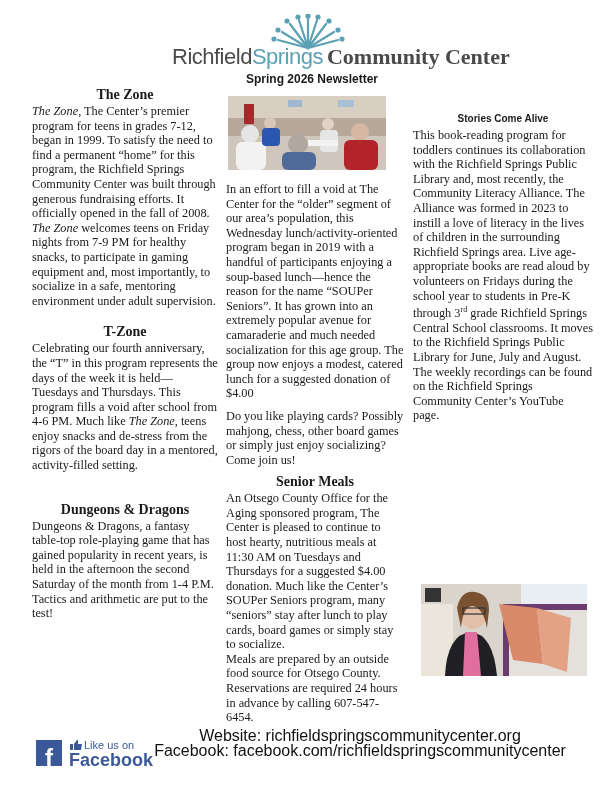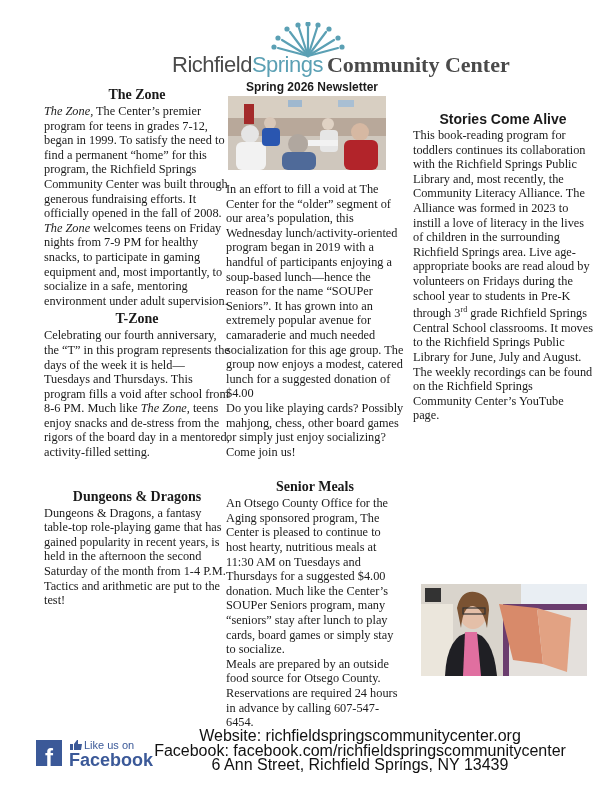--- a/index.html
+++ b/index.html
@@ -1,34 +1,34 @@
 <!DOCTYPE html>
 <html><head>
   <meta charset="utf-8">
   <style>
     html, body { margin: 0; padding: 0; background: #ffffff; }
     body { width: 612px; height: 792px; position: relative; overflow: hidden; color: #1a1a1a; }
 
     
-    .masthead { position: absolute; left: 0; top: 16px; width: 490px; height: 82px; }
+    .masthead { position: absolute; left: 0; top: 8px; width: 490px; height: 82px; }
     .burst { position: absolute; left: 268px; top: 6px; width: 80px; height: 36px; }
     .logo-text { position: absolute; left: 172px; top: 36px; white-space: nowrap; font-size: 22px; line-height: 26px; }
     .logo-richfield { font-family: "Liberation Sans", sans-serif; color: #4a4a4a; letter-spacing: -0.5px; }
     .logo-springs { font-family: "Liberation Sans", sans-serif; color: #5ba0b4; letter-spacing: -0.5px; }
     .logo-cc { font-family: "Liberation Serif", serif; font-weight: bold; color: #4a4a4a; font-size: 22px; margin-left: 4px; }
     .newsletter-title { position: absolute; left: 0; width: 612px; top: 64px; text-align: center; font-family: "Liberation Sans", sans-serif; font-weight: bold; font-size: 12px; padding-left: 12px; box-sizing: border-box; }
 
     
     .col { position: absolute; font-family: "Liberation Serif", serif; font-size: 12.3px; line-height: 14.6px; }
-    .col-left { left: 44px; top: 86px; width: 186px; }
+    .col-left { left: 32px; top: 86px; width: 186px; }
     .col-mid { left: 226px; top: 96px; width: 178px; }
     .col-right { left: 413px; top: 86px; width: 180px; }
 
     h2 { margin: 0; text-align: center; font-family: "Liberation Serif", serif; font-weight: bold; font-size: 14px; line-height: 18px; color: #1a1a1a; }
-    h2.sans-head { font-family: "Liberation Sans", sans-serif; font-size: 14px; }
+    h2.sans-head { font-family: "Liberation Sans", sans-serif; font-size: 10px; }
     p { margin: 0; }
     em { font-style: italic; }
 
     .photo { background: #888; overflow: hidden; position: relative; }
     .photo-seniors { width: 158px; height: 74px; margin: 0 auto 0 2px; }
     .photo-reader { position: absolute; left: 421px; top: 584px; width: 166px; height: 92px; }
 
     
     .fb-logo { position: absolute; left: 36px; top: 738px; width: 110px; height: 32px; }
     .footer { position: absolute; left: 150px; top: 729px; width: 420px; text-align: center; font-family: "Liberation Sans", sans-serif; font-size: 16px; line-height: 14.5px; color: #111; }
@@ -63,23 +63,23 @@
     <span class="logo-richfield">Richfield</span><span class="logo-springs">Springs</span><span class="logo-cc">Community Center</span>
   </div>
   <div class="newsletter-title">Spring 2026 Newsletter</div>
 </div>
 
 <div class="col col-left">
   <section>
     <h2>The Zone</h2>
     <p><em>The Zone</em><span>, The Center’s premier program for teens in grades 7-12, began in 1999. To satisfy the need to find a permanent “home” for this program, the Richfield Springs Community Center was built through generous fundraising efforts. It officially opened in the fall of 2008. </span><em>The Zone</em><span> welcomes teens on Friday nights from 7-9 PM for healthy snacks, to participate in gaming equipment and, most importantly, to socialize in a safe, mentoring environment under adult supervision.</span></p>
   </section>
-  <section style="margin-top:2px;">
+  <section style="margin-top:15px;">
     <h2>T-Zone</h2>
-    <p><span>Celebrating our fourth anniversary, the “T” in this program represents the days of the week it is held—Tuesdays and Thursdays. This program fills a void after school from 8-6 PM.  Much like </span><em>The Zone</em><span>, teens enjoy snacks and de-stress from the rigors of the board day in a mentored, activity-filled setting.</span></p>
+    <p><span>Celebrating our fourth anniversary, the “T” in this program represents the days of the week it is held—Tuesdays and Thursdays. This program fills a void after school from 4-6 PM.  Much like </span><em>The Zone</em><span>, teens enjoy snacks and de-stress from the rigors of the board day in a mentored, activity-filled setting.</span></p>
   </section>
   <section style="margin-top:28px;">
     <h2>Dungeons &amp; Dragons</h2>
     <p>Dungeons &amp; Dragons, a fantasy table-top role-playing game that has gained popularity in recent years, is held in the afternoon the second Saturday of the month from 1-4 P.M. Tactics and arithmetic are put to the test!</p>
   </section>
 </div>
 
 <div class="col col-mid">
   <div class="photo photo-seniors" title="Seniors gathered at lunch tables">
     <svg width="158" height="74" viewBox="0 0 158 74">
@@ -97,23 +97,23 @@
       <circle cx="100" cy="28" r="6" fill="#e0d2c4"></circle>
         <rect x="92" y="34" width="18" height="22" rx="4" fill="#e6e6e6"></rect>
       <circle cx="132" cy="36" r="9" fill="#d6b8a2"></circle>
         <rect x="116" y="44" width="34" height="30" rx="6" fill="#b2242a"></rect>
       <rect x="16" y="8" width="10" height="20" fill="#a32a2a"></rect>
       <rect x="80" y="44" width="30" height="6" fill="#f2f2f2"></rect>
     </svg>
   </div>
   <section style="margin-top:12px;">
     <p>In an effort to fill a void at The Center for the “older” segment of our area’s population, this Wednesday lunch/activity-oriented program began in 2019 with a handful of participants enjoying a soup-based lunch—hence the reason for the name “SOUPer Seniors”. It has grown into an extremely popular avenue for camaraderie and much needed socialization for this age group. The group now enjoys a modest, catered lunch for a suggested donation of $4.00</p>
-    <p style="">Do you like playing cards? Possibly mahjong, chess, other board games or simply just enjoy socializing? Come join us!</p>
+    <p style="margin-top:8px;">Do you like playing cards? Possibly mahjong, chess, other board games or simply just enjoy socializing? Come join us!</p>
   </section>
-  <section style="margin-top:19px;">
+  <section style="margin-top:6px;">
     <h2>Senior Meals</h2>
     <p>An Otsego County Office for the Aging sponsored program, The Center is pleased to continue to host hearty, nutritious meals at 11:30 AM on Tuesdays and Thursdays for a suggested $4.00 donation. Much like the Center’s SOUPer Seniors program, many “seniors” stay after lunch to play cards, board games or simply stay to socialize.</p>
     <p>Meals are prepared by an outside food source for Otsego County. Reservations are required 24 hours in advance by calling 607-547-6454.</p>
   </section>
 </div>
 
 <div class="col col-right">
   <section style="margin-top:24px;">
     <h2 class="sans-head">Stories Come Alive</h2>
     <p><span>This book-reading program for toddlers continues its collaboration with the Richfield Springs Public Library and, most recently, the Community Literacy Alliance. The Alliance was formed in 2023 to instill a love of literacy in the lives of children in the surrounding Richfield Springs area.  Live age-appropriate books are read aloud by volunteers on Fridays during the school year to students in Pre-K through 3</span><sup style="font-size:8px;">rd</sup><span> grade Richfield Springs Central School classrooms. It moves to the Richfield Springs Public Library for June, July and August. The weekly recordings can be found on the Richfield Springs Community Center’s YouTube page.</span></p>
@@ -147,14 +147,13 @@
       <path d="M38 12 L38 6 L41 2 L42 2 L42 6 L46 6 L45 12 Z"></path>
     </g>
   </svg>
   <span style="position:absolute; left:48px; top:1px; font-family:'Liberation Sans', sans-serif; font-weight:normal; font-size:11px; color:#3b5998;">Like us on</span>
   <span style="position:absolute; left:33px; top:12px; font-family:'Liberation Sans', sans-serif; font-weight:bold; font-size:18px; color:#3b5998;">Facebook</span>
 </div>
 
 <div class="footer">
   <div>Website: richfieldspringscommunitycenter.org</div>
   <div>Facebook: facebook.com/richfieldspringscommunitycenter</div>
-  <div>6 Ann Street, Richfield Springs, NY 13439</div>
 </div>
 
 </body></html>

